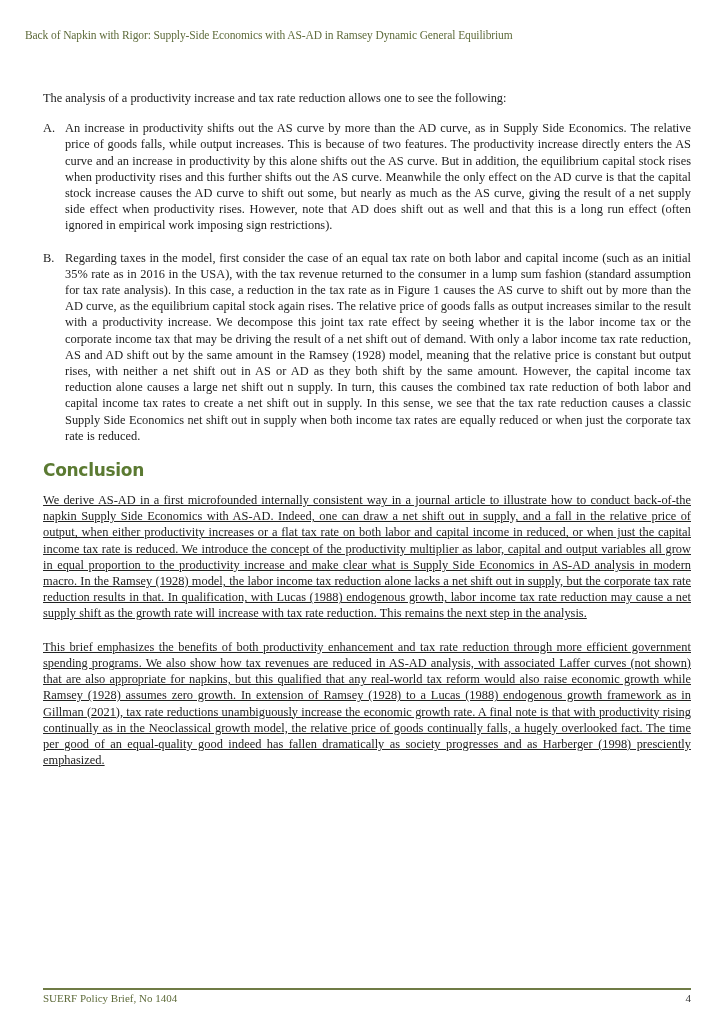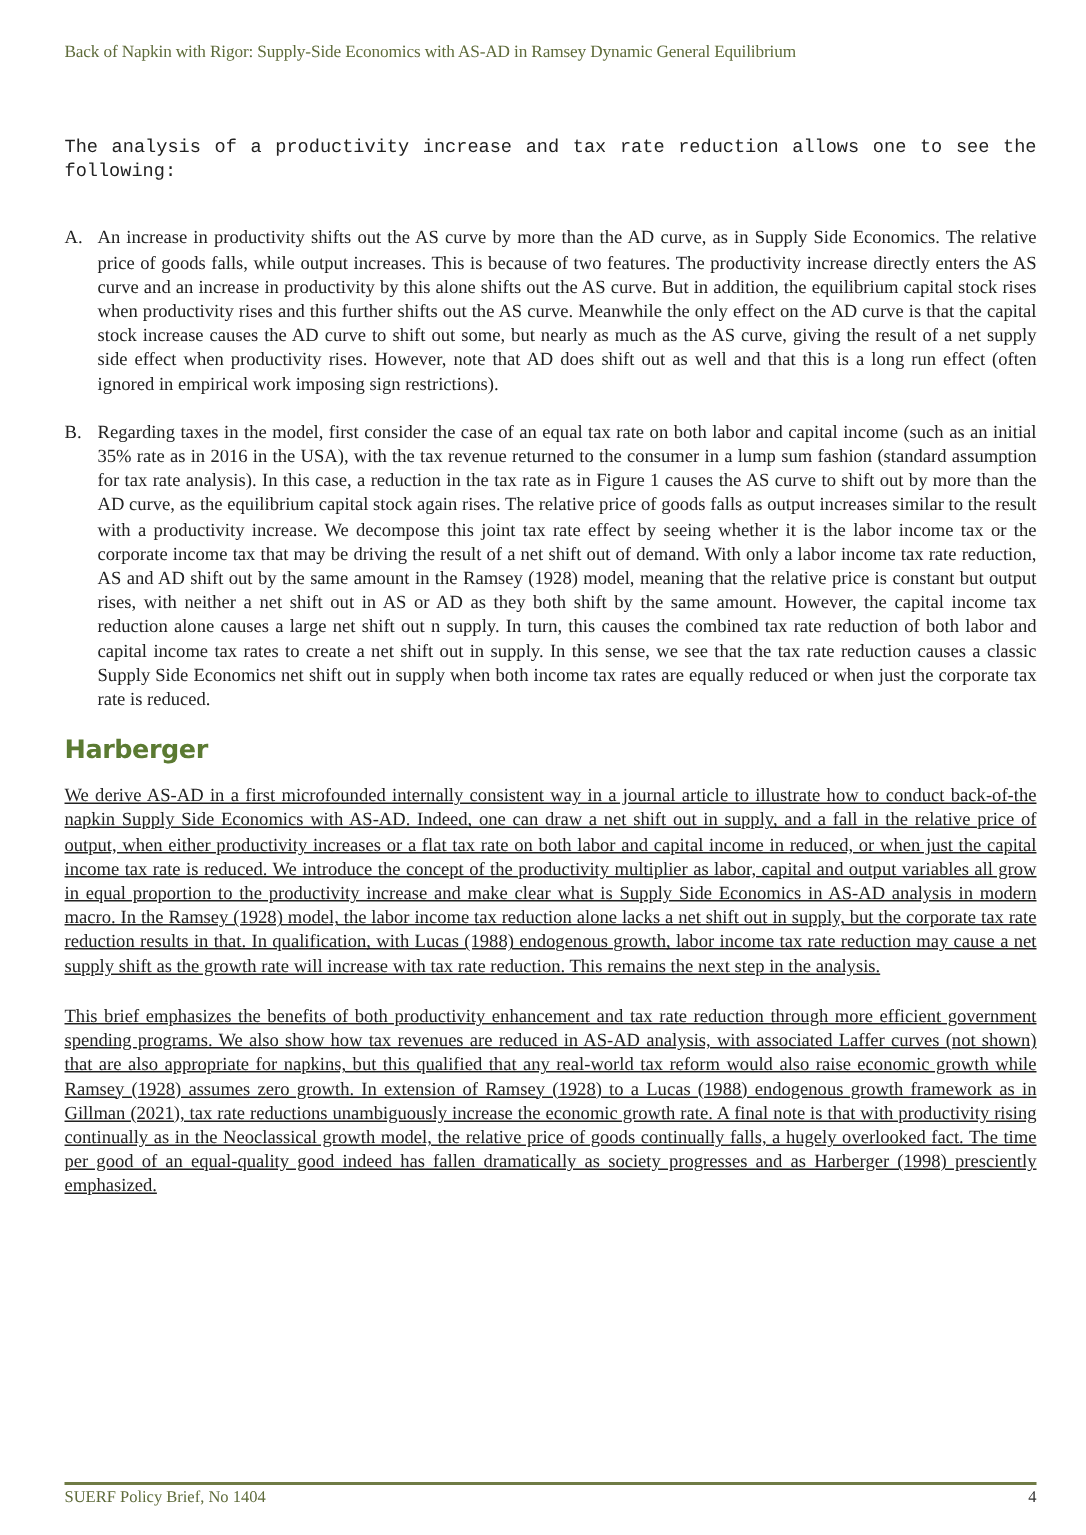--- a/index.html
+++ b/index.html
@@ -1,22 +1,22 @@
 <!DOCTYPE html>
 <html><head>
 <meta charset="utf-8">
 <style>
   html, body { margin: 0; padding: 0; background: #ffffff; }
   body { width: 724px; height: 1023px; position: relative; overflow: hidden;
          font-family: "Liberation Serif", serif; color: #222222; }
-  .running-header { position: absolute; left: 43px; top: 29px; font-size: 11.5px;
+  .running-header { position: absolute; left: 25px; top: 29px; font-size: 11.5px;
          color: #5e6b3a; letter-spacing: -0.1px; }
   .content { position: absolute; left: 43px; top: 90px; width: 648px; }
   p { margin: 0; font-size: 12.4px; line-height: 16.2px; text-align: justify; }
-  .intro { margin-bottom: 28px; font-family: Liberation Mono, monospace; }
+  .intro { margin-bottom: 14px; }
   ol.items { list-style: none; margin: 0; padding: 0; }
   ol.items li { position: relative; padding-left: 22px; margin-bottom: 16px; }
   ol.items li .marker { position: absolute; left: 0; top: 0; font-size: 12.4px; line-height: 16.2px; }
   .note { margin-top: 0; margin-bottom: 26px; }
   h2 { font-family: "DejaVu Sans", sans-serif; font-size: 17px; font-weight: bold;
        color: #5b7a32; margin: 0 0 12px 0; letter-spacing: -0.3px; }
   .para { margin-bottom: 17px; text-decoration: underline; }
   .footer-rule { position: absolute; left: 43px; top: 988px; width: 648px; height: 2px;
        background: #6f7b45; }
   .footer-left { position: absolute; left: 43px; top: 992px; font-size: 11px; color: #5e6b3a; }
@@ -35,20 +35,20 @@
       <span class="marker">A.</span>
       <p>An increase in productivity shifts out the AS curve by more than the AD curve, as in Supply Side Economics. The relative price of goods falls, while output increases. This is because of two features. The productivity increase directly enters the AS curve and an increase in productivity by this alone shifts out the AS curve. But in addition, the equilibrium capital stock rises when productivity rises and this further shifts out the AS curve. Meanwhile the only effect on the AD curve is that the capital stock increase causes the AD curve to shift out some, but nearly as much as the AS curve, giving the result of a net supply side effect when productivity rises. However, note that AD does shift out as well and that this is a long run effect (often ignored in empirical work imposing sign restrictions).</p>
     </li>
     <li>
       <span class="marker">B.</span>
       <p>Regarding taxes in the model, first consider the case of an equal tax rate on both labor and capital income (such as an initial 35% rate as in 2016 in the USA), with the tax revenue returned to the consumer in a lump sum fashion (standard assumption for tax rate analysis). In this case, a reduction in the tax rate as in Figure 1 causes the AS curve to shift out by more than the AD curve, as the equilibrium capital stock again rises. The relative price of goods falls as output increases similar to the result with a productivity increase. We decompose this joint tax rate effect by seeing whether it is the labor income tax or the corporate income tax that may be driving the result of a net shift out of demand. With only a labor income tax rate reduction, AS and AD shift out by the same amount in the Ramsey (1928) model, meaning that the relative price is constant but output rises, with neither a net shift out in AS or AD as they both shift by the same amount. However, the capital income tax reduction alone causes a large net shift out n supply. In turn, this causes the combined tax rate reduction of both labor and capital income tax rates to create a net shift out in supply. In this sense, we see that the tax rate reduction causes a classic Supply Side Economics net shift out in supply when both income tax rates are equally reduced or when just the corporate tax rate is reduced.</p>
     </li>
   </ol>
 
 
-  <h2>Harberger</h2>
+  <h2>Conclusion</h2>
   <p class="para">We derive AS-AD in a first microfounded internally consistent way in a journal article to illustrate how to conduct back-of-the napkin Supply Side Economics with AS-AD. Indeed, one can draw a net shift out in supply, and a fall in the relative price of output, when either productivity increases or a flat tax rate on both labor and capital income in reduced, or when just the capital income tax rate is reduced. We introduce the concept of the productivity multiplier as labor, capital and output variables all grow in equal proportion to the productivity increase and make clear what is Supply Side Economics in AS-AD analysis in modern macro. In the Ramsey (1928) model, the labor income tax reduction alone lacks a net shift out in supply, but the corporate tax rate reduction results in that. In qualification, with Lucas (1988) endogenous growth, labor income tax rate reduction may cause a net supply shift as the growth rate will increase with tax rate reduction. This remains the next step in the analysis.</p>
   <p class="para">This brief emphasizes the benefits of both productivity enhancement and tax rate reduction through more efficient government spending programs. We also show how tax revenues are reduced in AS-AD analysis, with associated Laffer curves (not shown) that are also appropriate for napkins, but this qualified that any real-world tax reform would also raise economic growth while Ramsey (1928) assumes zero growth. In extension of Ramsey (1928) to a Lucas (1988) endogenous growth framework as in Gillman (2021), tax rate reductions unambiguously increase the economic growth rate. A final note is that with productivity rising continually as in the Neoclassical growth model, the relative price of goods continually falls, a hugely overlooked fact. The time per good of an equal-quality good indeed has fallen dramatically as society progresses and as Harberger (1998) presciently emphasized.</p>
 </div>
 
 <div class="footer-rule"></div>
 <div class="footer-left">SUERF Policy Brief, No 1404</div>
 <div class="footer-right">4</div>
 
 </body></html>

